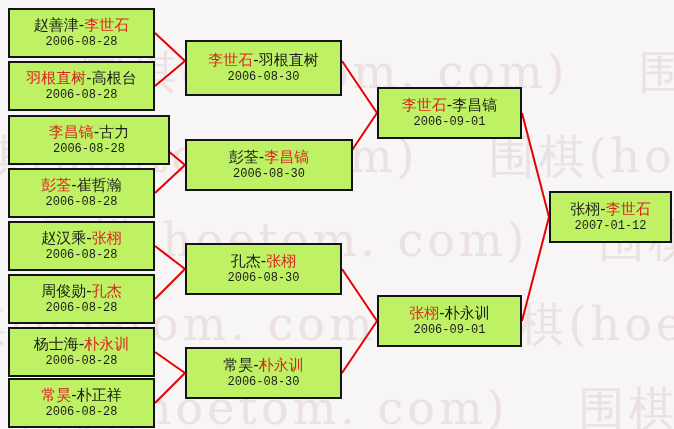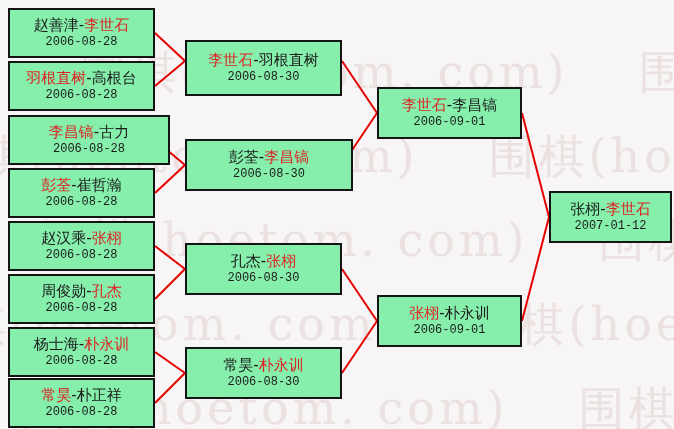--- a/index.html
+++ b/index.html
@@ -18,21 +18,21 @@
     position:absolute;white-space:nowrap;
     font-family:"DejaVu Serif","Liberation Serif",serif;
     font-size:46px;letter-spacing:4px;color:#ece1e1;
   }
   .wm-row span{margin-right:70px;}
   
   #wires{position:absolute;left:0;top:0;z-index:1;}
   
   .match{
     position:absolute;z-index:2;box-sizing:border-box;
-    background:#86efac;border:2px solid #141414;
+    background:#bef264;border:2px solid #141414;
     display:flex;flex-direction:column;justify-content:center;align-items:center;
     line-height:1.25;
   }
   .pair{
     font-size:15px;color:#1a1a1a;white-space:nowrap;
   }
   .pair .win{color:#dd2222;}
   .date{
     font-family:"Liberation Mono","DejaVu Sans Mono",monospace;
     font-size:12px;color:#1a1a1a;white-space:nowrap;

